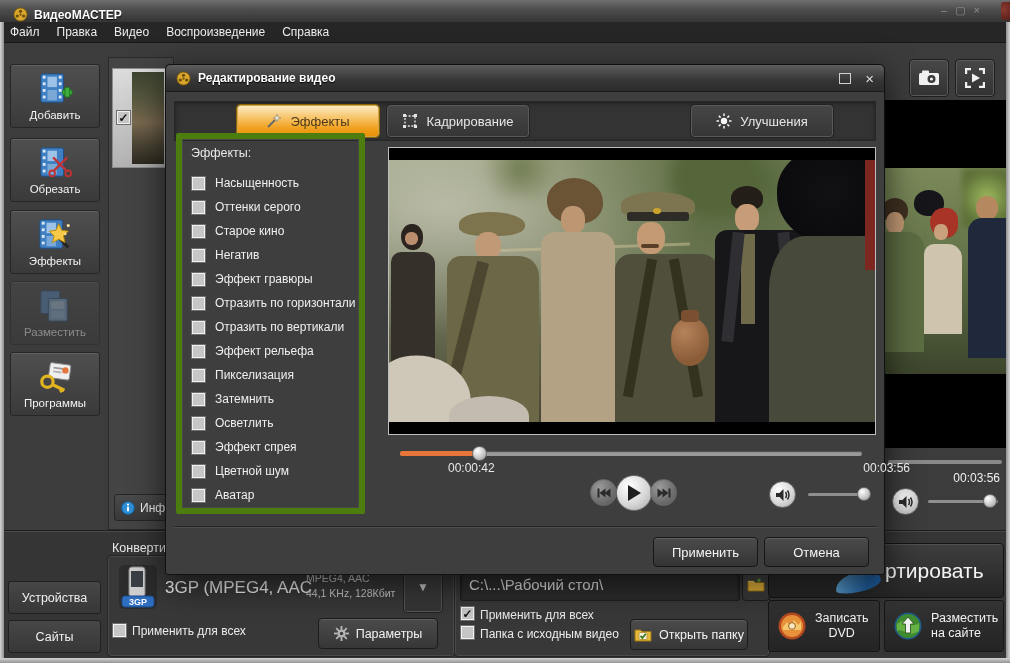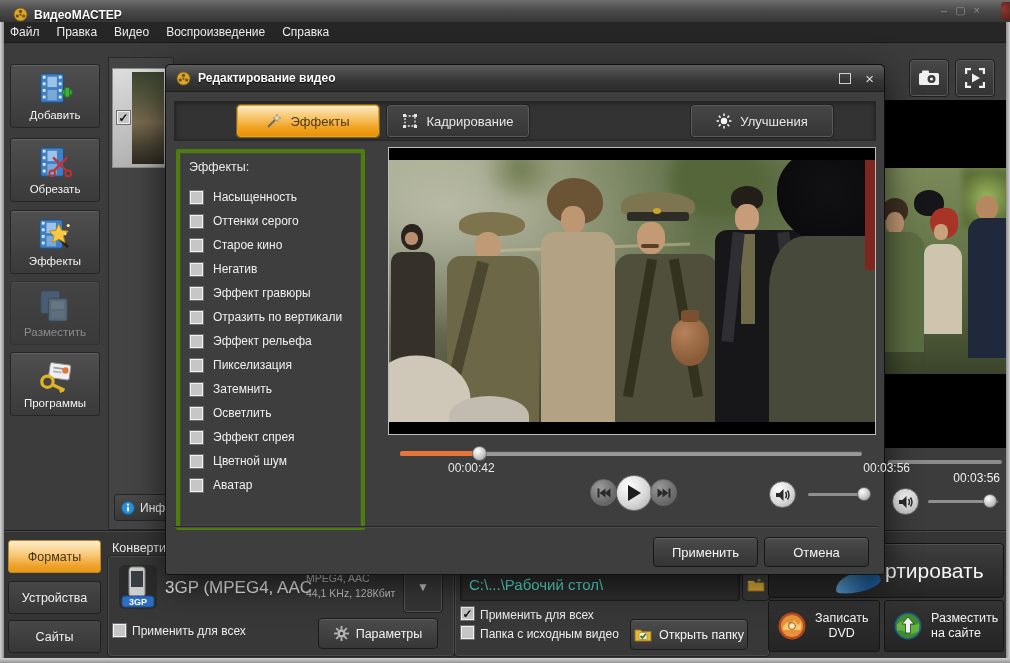--- a/index.html
+++ b/index.html
@@ -64,21 +64,21 @@
   .group-box{border:1px solid #4a4a4a;outline:1px solid #252525;border-radius:3px;background:#383838;}
   .fmt-name{font-size:17px;color:#f2f2f2;}
   .fmt-small{font-size:10.5px;color:#c9c9c9;line-height:13px;}
   .drop-btn{width:38px;height:50px;background:linear-gradient(#454545,#343434);border:1px solid #555;outline:1px solid #222;
             border-radius:3px;display:flex;align-items:center;justify-content:center;color:#cfcfcf;font-size:12px;box-sizing:border-box;}
   .sm-label{font-size:12px;color:#ececec;}
   .gbtn{background:linear-gradient(#4c4c4c,#363636);border:1px solid #1c1c1c;border-radius:4px;
         box-shadow:inset 0 1px 0 #5e5e5e;display:flex;align-items:center;justify-content:center;gap:7px;
         font-size:12.5px;color:#f2f2f2;box-sizing:border-box;}
   .path-field{background:#2e2e2e;border:1px solid #1e1e1e;box-shadow:inset 0 1px 3px rgba(0,0,0,.5);
-              color:#5eead4;font-size:15px;display:flex;align-items:center;padding-left:8px;box-sizing:border-box;border-radius:2px;}
+              color:#e5e5e5;font-size:15px;display:flex;align-items:center;padding-left:8px;box-sizing:border-box;border-radius:2px;}
   .convert{left:768px;top:543px;width:236px;height:55px;background:linear-gradient(#3e3e3e,#252525);
            border:1px solid #141414;border-radius:4px;box-shadow:inset 0 1px 0 #505050;box-sizing:border-box;}
   .conv-swoosh{position:absolute;left:66px;top:28px;width:46px;height:20px;transform:rotate(-10deg);
                background:linear-gradient(115deg,#6cb4e4,#1f5e9e 70%);border-radius:60% 40% 55% 45%/75% 55% 45% 25%;}
   .conv-text{position:absolute;left:116px;top:15px;font-size:21px;color:#f5f5f5;}
   .big-btn{background:linear-gradient(#333,#242424);border:1px solid #161616;border-radius:3px;
            display:flex;align-items:center;gap:8px;padding-left:8px;box-sizing:border-box;}
   .big-btn .two{font-size:12.5px;color:#f2f2f2;line-height:15px;}
 
   
@@ -90,21 +90,21 @@
   .dlg-title .t{font-weight:bold;font-size:12px;color:#fff;margin-left:7px;flex:1;text-shadow:0 1px 1px #000;}
   .dlg-min{width:10px;height:9px;border:1px solid #cfcfcf;margin-right:14px;}
   .dlg-x{font-size:15px;color:#dcdcdc;line-height:1;}
   .tabs{position:absolute;left:8px;top:36px;width:702px;height:40px;background:#333;
         border:1px solid #272727;box-shadow:inset 0 1px 4px rgba(0,0,0,.45);box-sizing:border-box;}
   .tab{position:absolute;top:3px;height:32px;border-radius:3px;display:flex;align-items:center;justify-content:center;
        gap:8px;font-size:13px;color:#e6e6e6;background:linear-gradient(#464646,#363636);
        border:1px solid #5a5a5a;outline:1px solid #222;box-sizing:border-box;}
   .tab.active{background:linear-gradient(#fdeac2,#f7c367 40%,#f0a01d 75%,#e99207);
               color:#4c3a1a;border:1px solid #d0a44c;outline:1px solid #8a6500;}
-  .fx-panel{position:absolute;left:10px;top:84px;width:189px;height:381px;border:4px solid #4d7c0f;
+  .fx-panel{position:absolute;left:10px;top:68px;width:189px;height:381px;border:6px solid #4d7c0f;
             box-shadow:inset 0 0 0 1px #484848;border-radius:2px;box-sizing:border-box;}
   .fx-h{position:absolute;left:9px;top:7px;font-size:12.5px;color:#e8e8e8;}
   .fx-list{position:absolute;left:0;top:32px;width:100%;}
   .fx-item{display:flex;align-items:center;gap:10px;height:24px;padding-left:10px;font-size:12px;color:#efefef;}
   .vframe{position:absolute;left:222px;top:82px;width:488px;height:288px;background:#000;
           border:1px solid #bdbdbd;box-sizing:border-box;}
   .scene{position:absolute;left:0;top:12px;width:486px;height:262px;overflow:hidden;
          background:radial-gradient(ellipse at 12% 18%,rgba(215,212,200,.6),rgba(215,212,200,0) 42%),
                     radial-gradient(ellipse at 72% 8%,rgba(70,90,45,.85),rgba(70,90,45,0) 45%),
                     radial-gradient(ellipse at 42% 6%,rgba(125,135,95,.8),rgba(125,135,95,0) 40%),
@@ -278,23 +278,20 @@
   <div class="abs circ-btn" style="left:892px;top:488px;width:27px;height:27px">
     <svg width="16" height="14" viewBox="0 0 16 14">
       <path d="M1 5 H4.5 L8.5 1 V13 L4.5 9 H1 Z" fill="#2a2a2a"></path>
       <path d="M10.5 4 Q12.5 7 10.5 10 M12.5 2.5 Q15.5 7 12.5 11.5" stroke="#2a2a2a" stroke-width="1.5" fill="none"></path>
     </svg>
   </div>
   <div class="abs vol-groove" style="left:928px;top:500px;width:70px"></div>
   <div class="abs knob" style="left:983px;top:494px;width:14px;height:14px"></div>
 
   <div class="abs bottom"></div>
-  <div class="abs btab active" style="top:540px">
-      <span>Форматы</span>
-    </div>
   <div class="abs btab" style="top:581px">
       <span>Устройства</span>
     </div>
   <div class="abs btab" style="top:620px">
       <span>Сайты</span>
     </div>
 
   <div class="abs sm-label" style="left:112px;top:541px;font-size:12.5px">Конверти</div>
   <div class="abs group-box" style="left:108px;top:556px;width:344px;height:98px"></div>
   <div class="abs" style="left:117px;top:563px">
@@ -452,20 +449,24 @@
           <div class="fx-item">
           <span class="cb"></span>
           <span>Негатив</span>
         </div>
           <div class="fx-item">
           <span class="cb"></span>
           <span>Эффект гравюры</span>
         </div>
           <div class="fx-item">
           <span class="cb"></span>
+          <span>Отразить по горизонтали</span>
+        </div>
+          <div class="fx-item">
+          <span class="cb"></span>
           <span>Отразить по вертикали</span>
         </div>
           <div class="fx-item">
           <span class="cb"></span>
           <span>Эффект рельефа</span>
         </div>
           <div class="fx-item">
           <span class="cb"></span>
           <span>Пикселизация</span>
         </div>

